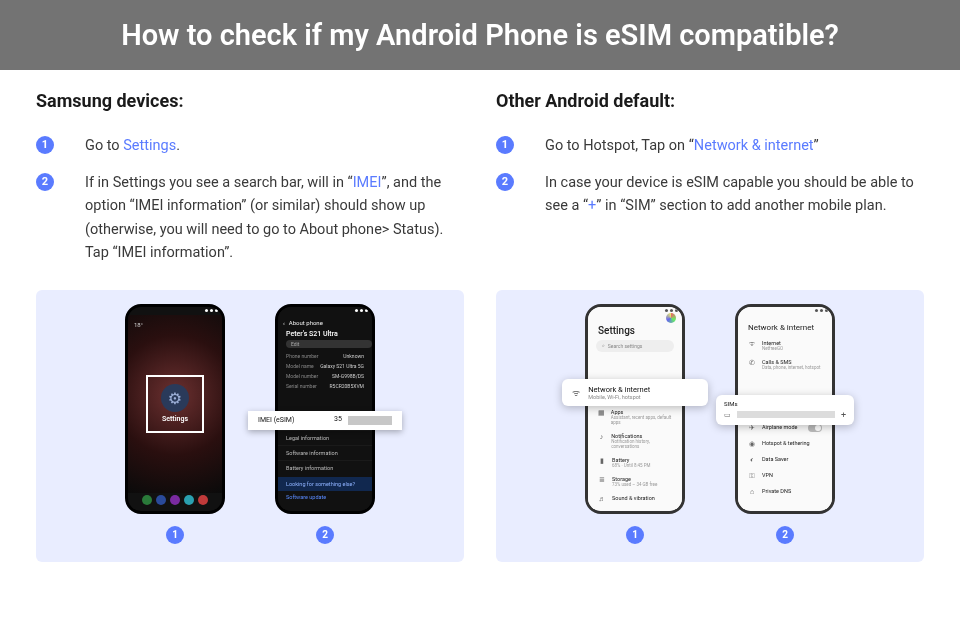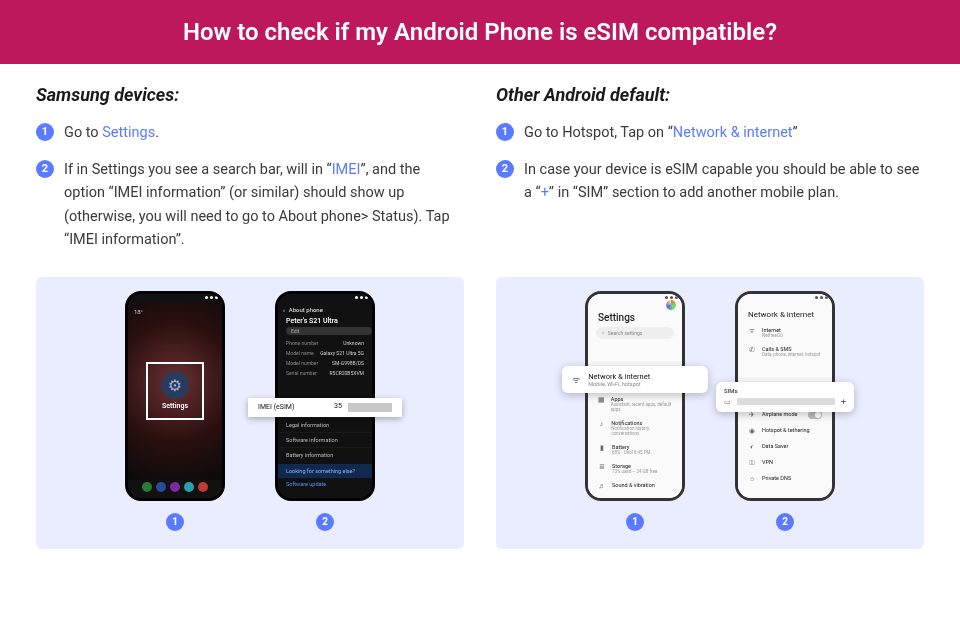--- a/index.html
+++ b/index.html
@@ -5,38 +5,37 @@
   * { box-sizing: border-box; margin: 0; padding: 0; }
   body {
     font-family: -apple-system, BlinkMacSystemFont, "Segoe UI", Roboto, sans-serif;
     background: #fff;
     color: #1a1a1a;
     width: 960px;
     height: 640px;
     overflow: hidden;
   }
   .header {
-    background: #be185d;
+    background: #737373;
     color: #fff;
     text-align: center;
     padding: 18px 0;
-    font-size: 24px;
+    font-size: 29px;
     font-weight: 600;
   }
   .columns {
     display: flex;
     gap: 32px;
     padding: 20px 36px 0 36px;
   }
   .col { flex: 1; }
   .col-title {
     font-size: 18px;
     font-weight: 700;
-    margin-bottom: 16px;
-    font-style: italic;
+    margin-bottom: 23px;
   }
   .step {
     display: flex;
     align-items: flex-start;
     gap: 10px;
     margin-bottom: 14px;
     font-size: 14.5px;
     line-height: 1.6;
     color: #3a3a3a;
   }
@@ -44,21 +43,21 @@
     flex: 0 0 18px;
     width: 18px; height: 18px;
     border-radius: 50%;
     background: #5a7bff;
     color: #fff;
     font-size: 11px;
     font-weight: 700;
     display: flex; align-items: center; justify-content: center;
     margin-top: 2px;
   }
-  .step .text { flex: 1; }
+  .step .text { flex: 1; margin-left: 21px; }
   .step .extra { margin-top: 14px; }
   .hl { color: #5a7bff; }
   .gallery-row {
     display: flex;
     gap: 32px;
     padding: 12px 36px 0 36px;
   }
   .gallery {
     flex: 1;
     background: #e9edff;

